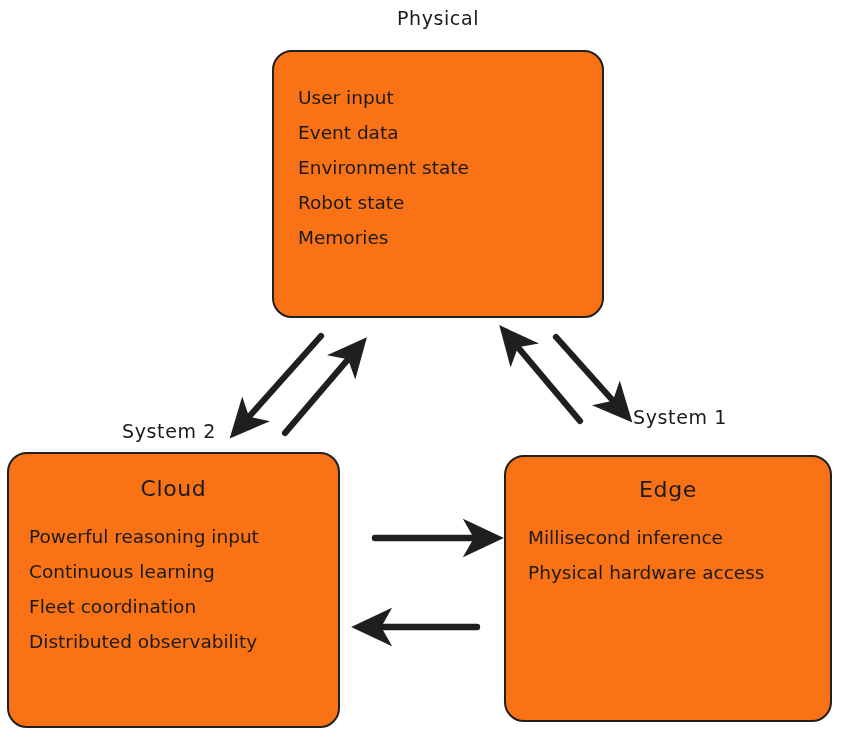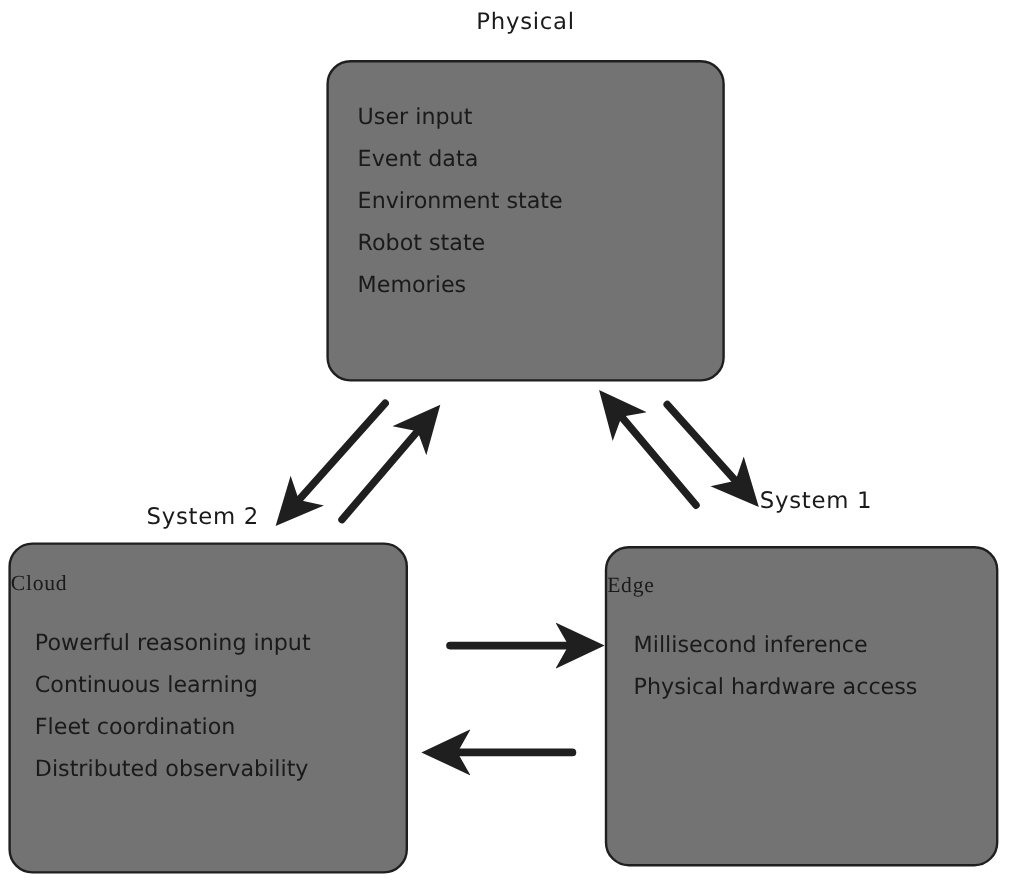--- a/index.html
+++ b/index.html
@@ -19,38 +19,37 @@
     font-family: "DejaVu Sans", sans-serif;
     color: #1a1a1a;
     letter-spacing: 0.6px;
     font-weight: 400;
   }
   .box {
     position: absolute;
     box-sizing: border-box;
     border: 2.4px solid #1f1f1f;
     border-radius: 20px;
-    background: #737373;
+    background: #f97316;
   }
   .node-title {
     position: absolute;
     font-size: 19px;
     color: #1a1a1a;
     white-space: nowrap;
     text-align: center;
   }
   .inner-title {
     position: absolute;
-    font-size: 18px;
+    font-size: 22px;
     color: #1a1a1a;
     white-space: nowrap;
-    text-align: left;
+    text-align: center;
     width: 100%;
     left: 0;
-    font-family: Liberation Serif, serif;
   }
   .item-list {
     position: absolute;
     list-style: none;
     margin: 0;
     padding: 0;
   }
   .item-list li {
     font-size: 18.5px;
     color: #1a1a1a;

